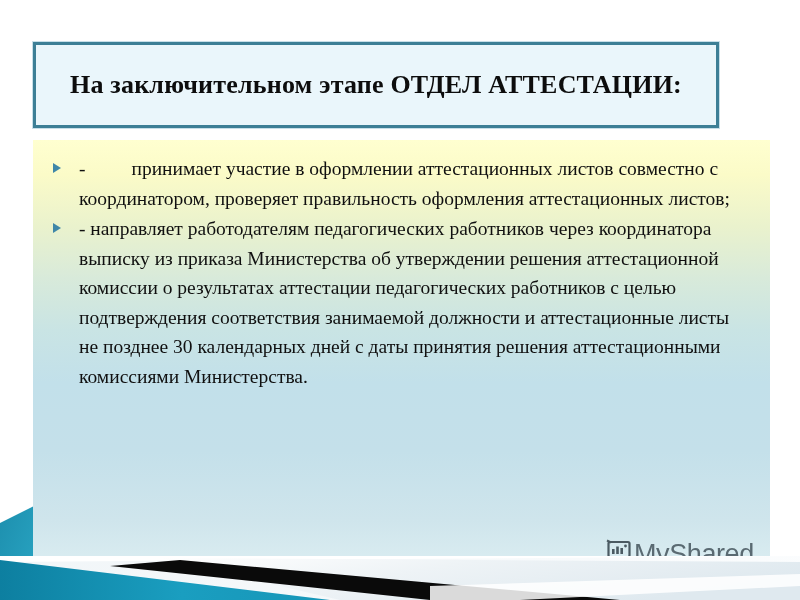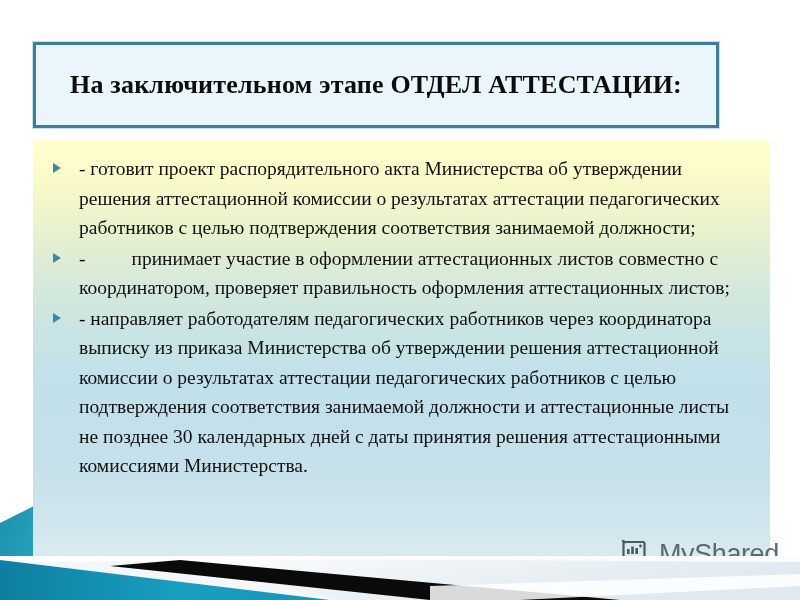--- a/index.html
+++ b/index.html
@@ -104,25 +104,25 @@
     left: 0;
     top: 505px;
     width: 140px;
     height: 95px;
     overflow: hidden;
   }
 
   
   #watermark {
     position: absolute;
-    left: 619px;
+    left: 604px;
     top: 537px;
     display: flex;
     align-items: center;
-    gap: 10px;
+    gap: 0;
   }
   #watermark-text {
     font-family: "Liberation Sans", "DejaVu Sans", sans-serif;
     font-size: 27px;
     color: #5a6a72;
     letter-spacing: -0.4px;
     line-height: 1;
   }
 </style>
 </head>
@@ -142,24 +142,20 @@
     </svg>
   </div>
 
   <div id="title-box">
     <div id="title-text">На заключительном этапе ОТДЕЛ  АТТЕСТАЦИИ:</div>
   </div>
 
   <div id="content-box">
     <ul class="bullets">
 
-      <li class="bullet">
-        <span class="marker"></span>
-        <span>- готовит проект распорядительного акта Министерства об утверждении решения аттестационной комиссии о результатах аттестации педагогических работников с целью подтверждения соответствия занимаемой должности;</span>
-      </li>
 
       <li class="bullet">
         <span class="marker"></span>
         <span>-</span><span class="wide-gap"></span><span>принимает участие в оформлении аттестационных листов совместно с координатором, проверяет правильность оформления аттестационных листов;</span>
       </li>
 
       <li class="bullet">
         <span class="marker"></span>
         <span>- направляет работодателям педагогических работников через координатора выписку из приказа Министерства об утверждении решения аттестационной комиссии о результатах аттестации педагогических работников с целью подтверждения соответствия занимаемой должности и аттестационные листы не позднее 30 календарных дней с даты принятия решения аттестационными комиссиями  Министерства.</span>
       </li>

